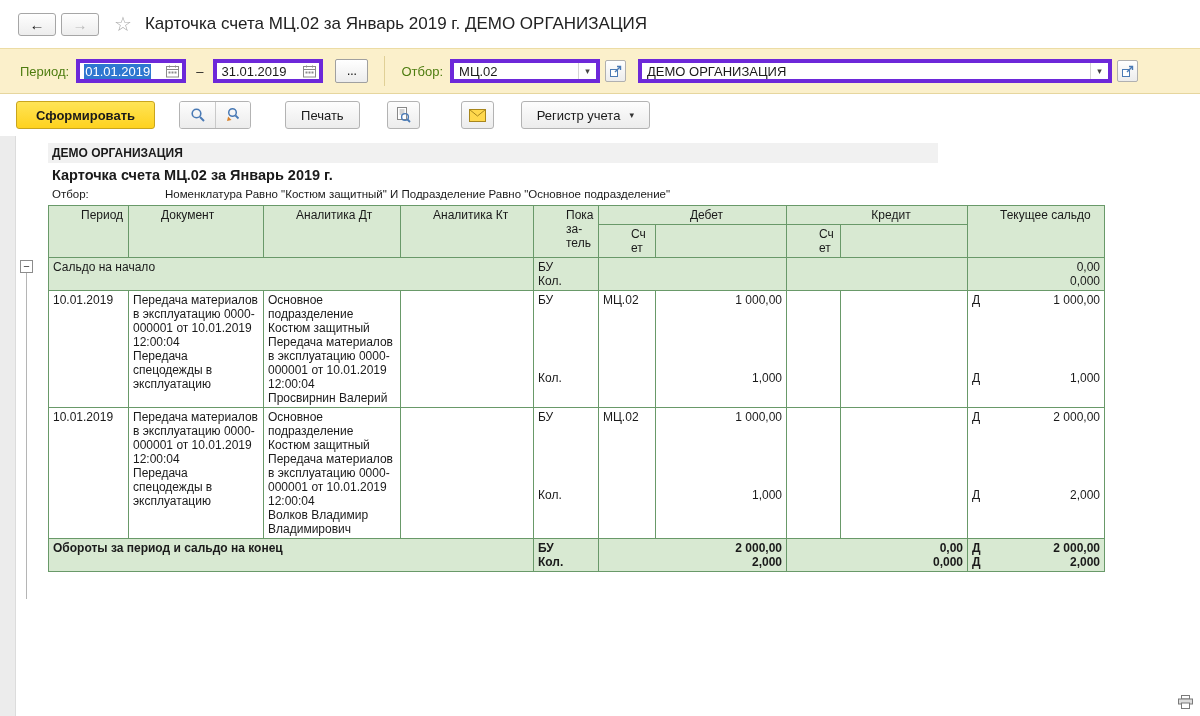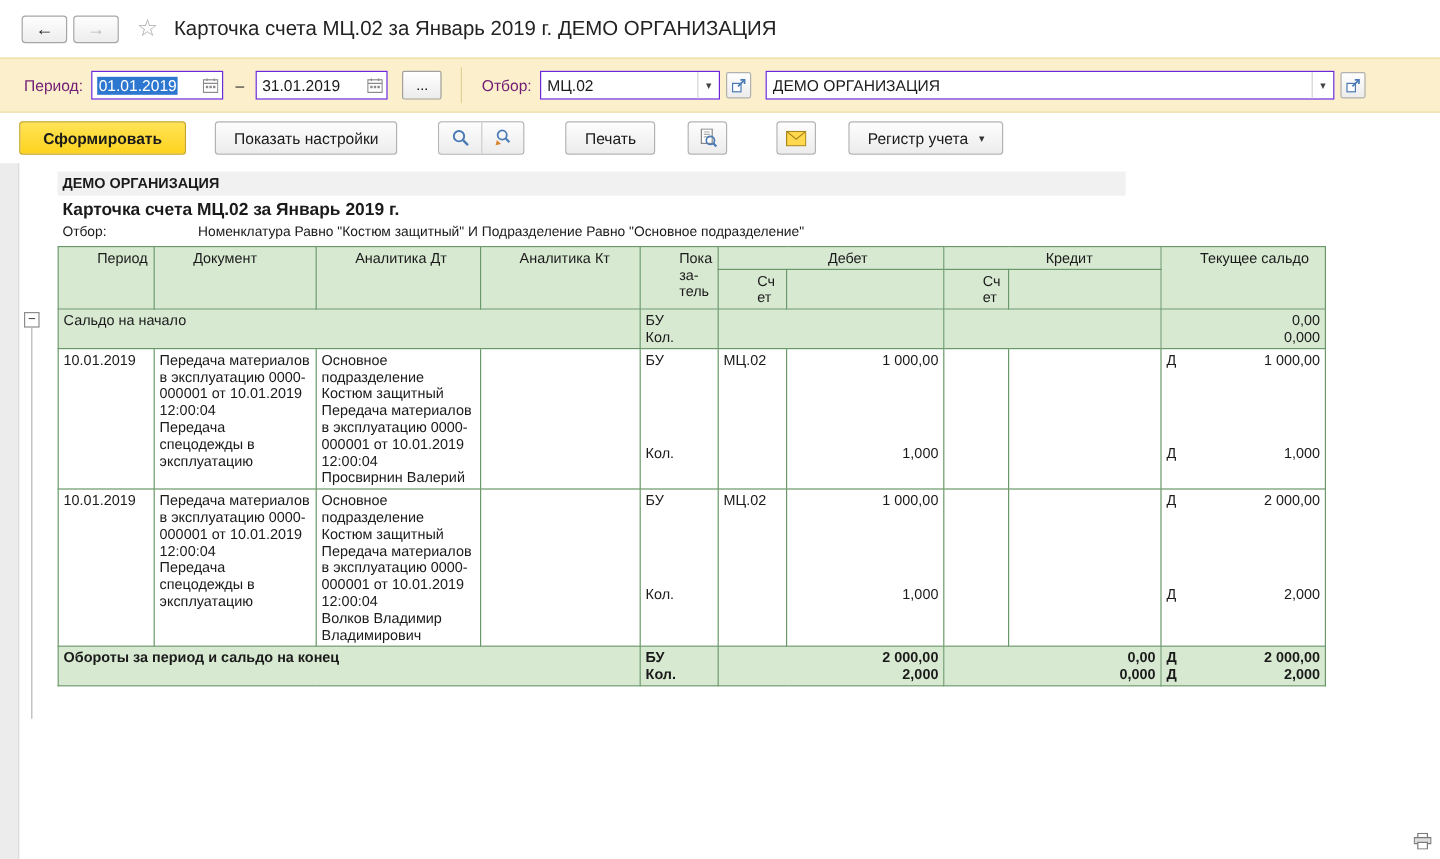--- a/index.html
+++ b/index.html
@@ -19,22 +19,22 @@
   .nav-btn + .nav-btn { margin-left: 5px; }
   .nav-btn.disabled { color: #b9b9b9; }
   .star-icon { margin: 0 13px 0 15px; font-size: 20px; color: #a9a9a9; line-height: 1; }
   .page-title { font-size: 17px; font-weight: 400; color: #222; }
 
   
   .filterbar { position: absolute; top: 48px; left: 0; width: 100%; height: 46px;
     background: var(--panel-yellow, #fbf0cb);
     border-top: 1px solid #ecdca4; border-bottom: 1px solid #e6d69e;
     display: flex; align-items: center; padding: 0 62px 0 20px; }
-  .fb-label { font-size: 13px; margin-right: 7px; color: #701a75; }
-  .field { height: 24px; background: #fff; border: 1px solid #6d28d9;
+  .fb-label { font-size: 13px; margin-right: 7px; color: #4d7c0f; }
+  .field { height: 24px; background: #fff; border: 4px solid #6d28d9;
     display: flex; align-items: center; font-size: 13px; }
   .date-field { width: 110px; padding-left: 4px; }
   .sel-val { background: var(--selection-blue, #2e77d0); color: #fff; padding: 0 1px; }
   .cal-btn { margin-left: auto; width: 19px; height: 100%; display: flex;
     align-items: center; justify-content: center; cursor: pointer; }
   .range-dash { margin: 0 10px; font-size: 13px; }
   .more-btn { width: 33px; height: 24px; margin-left: 12px; border: 1px solid #a0a0a0;
     border-radius: 2px; background: linear-gradient(#fff, #ececec); font-size: 12px; cursor: pointer; }
   .vsep { width: 1px; height: 30px; background: #e0d096; margin: 0 16px; }
   .combo { padding-left: 5px; }
@@ -177,21 +177,20 @@
       <svg width="13" height="13" viewBox="0 0 13 13">
           <rect x="1.5" y="4.5" width="7" height="7" fill="#fff" stroke="#4a7ab5"></rect>
           <path d="M6 7 L11.5 1.5" stroke="#4a7ab5" stroke-width="1.4" fill="none"></path>
           <path d="M8 1.5 h3.5 v3.5" stroke="#4a7ab5" stroke-width="1.4" fill="none"></path>
         </svg>
     </button>
   </div>
 
   <div class="toolbar">
     <button class="btn btn-generate">Сформировать</button>
-    <button class="btn btn-settings">Показать настройки</button>
 
     <div class="icon-group">
       <button class="igbtn">
         <svg width="16" height="16" viewBox="0 0 16 16">
             <circle cx="6.5" cy="6.5" r="4.3" fill="none" stroke="#4a7ab5" stroke-width="1.6"></circle>
             <line x1="10" y1="10" x2="14" y2="14" stroke="#4a7ab5" stroke-width="2"></line>
           </svg>
       </button>
       <button class="igbtn">
         <svg width="16" height="16" viewBox="0 0 16 16">

